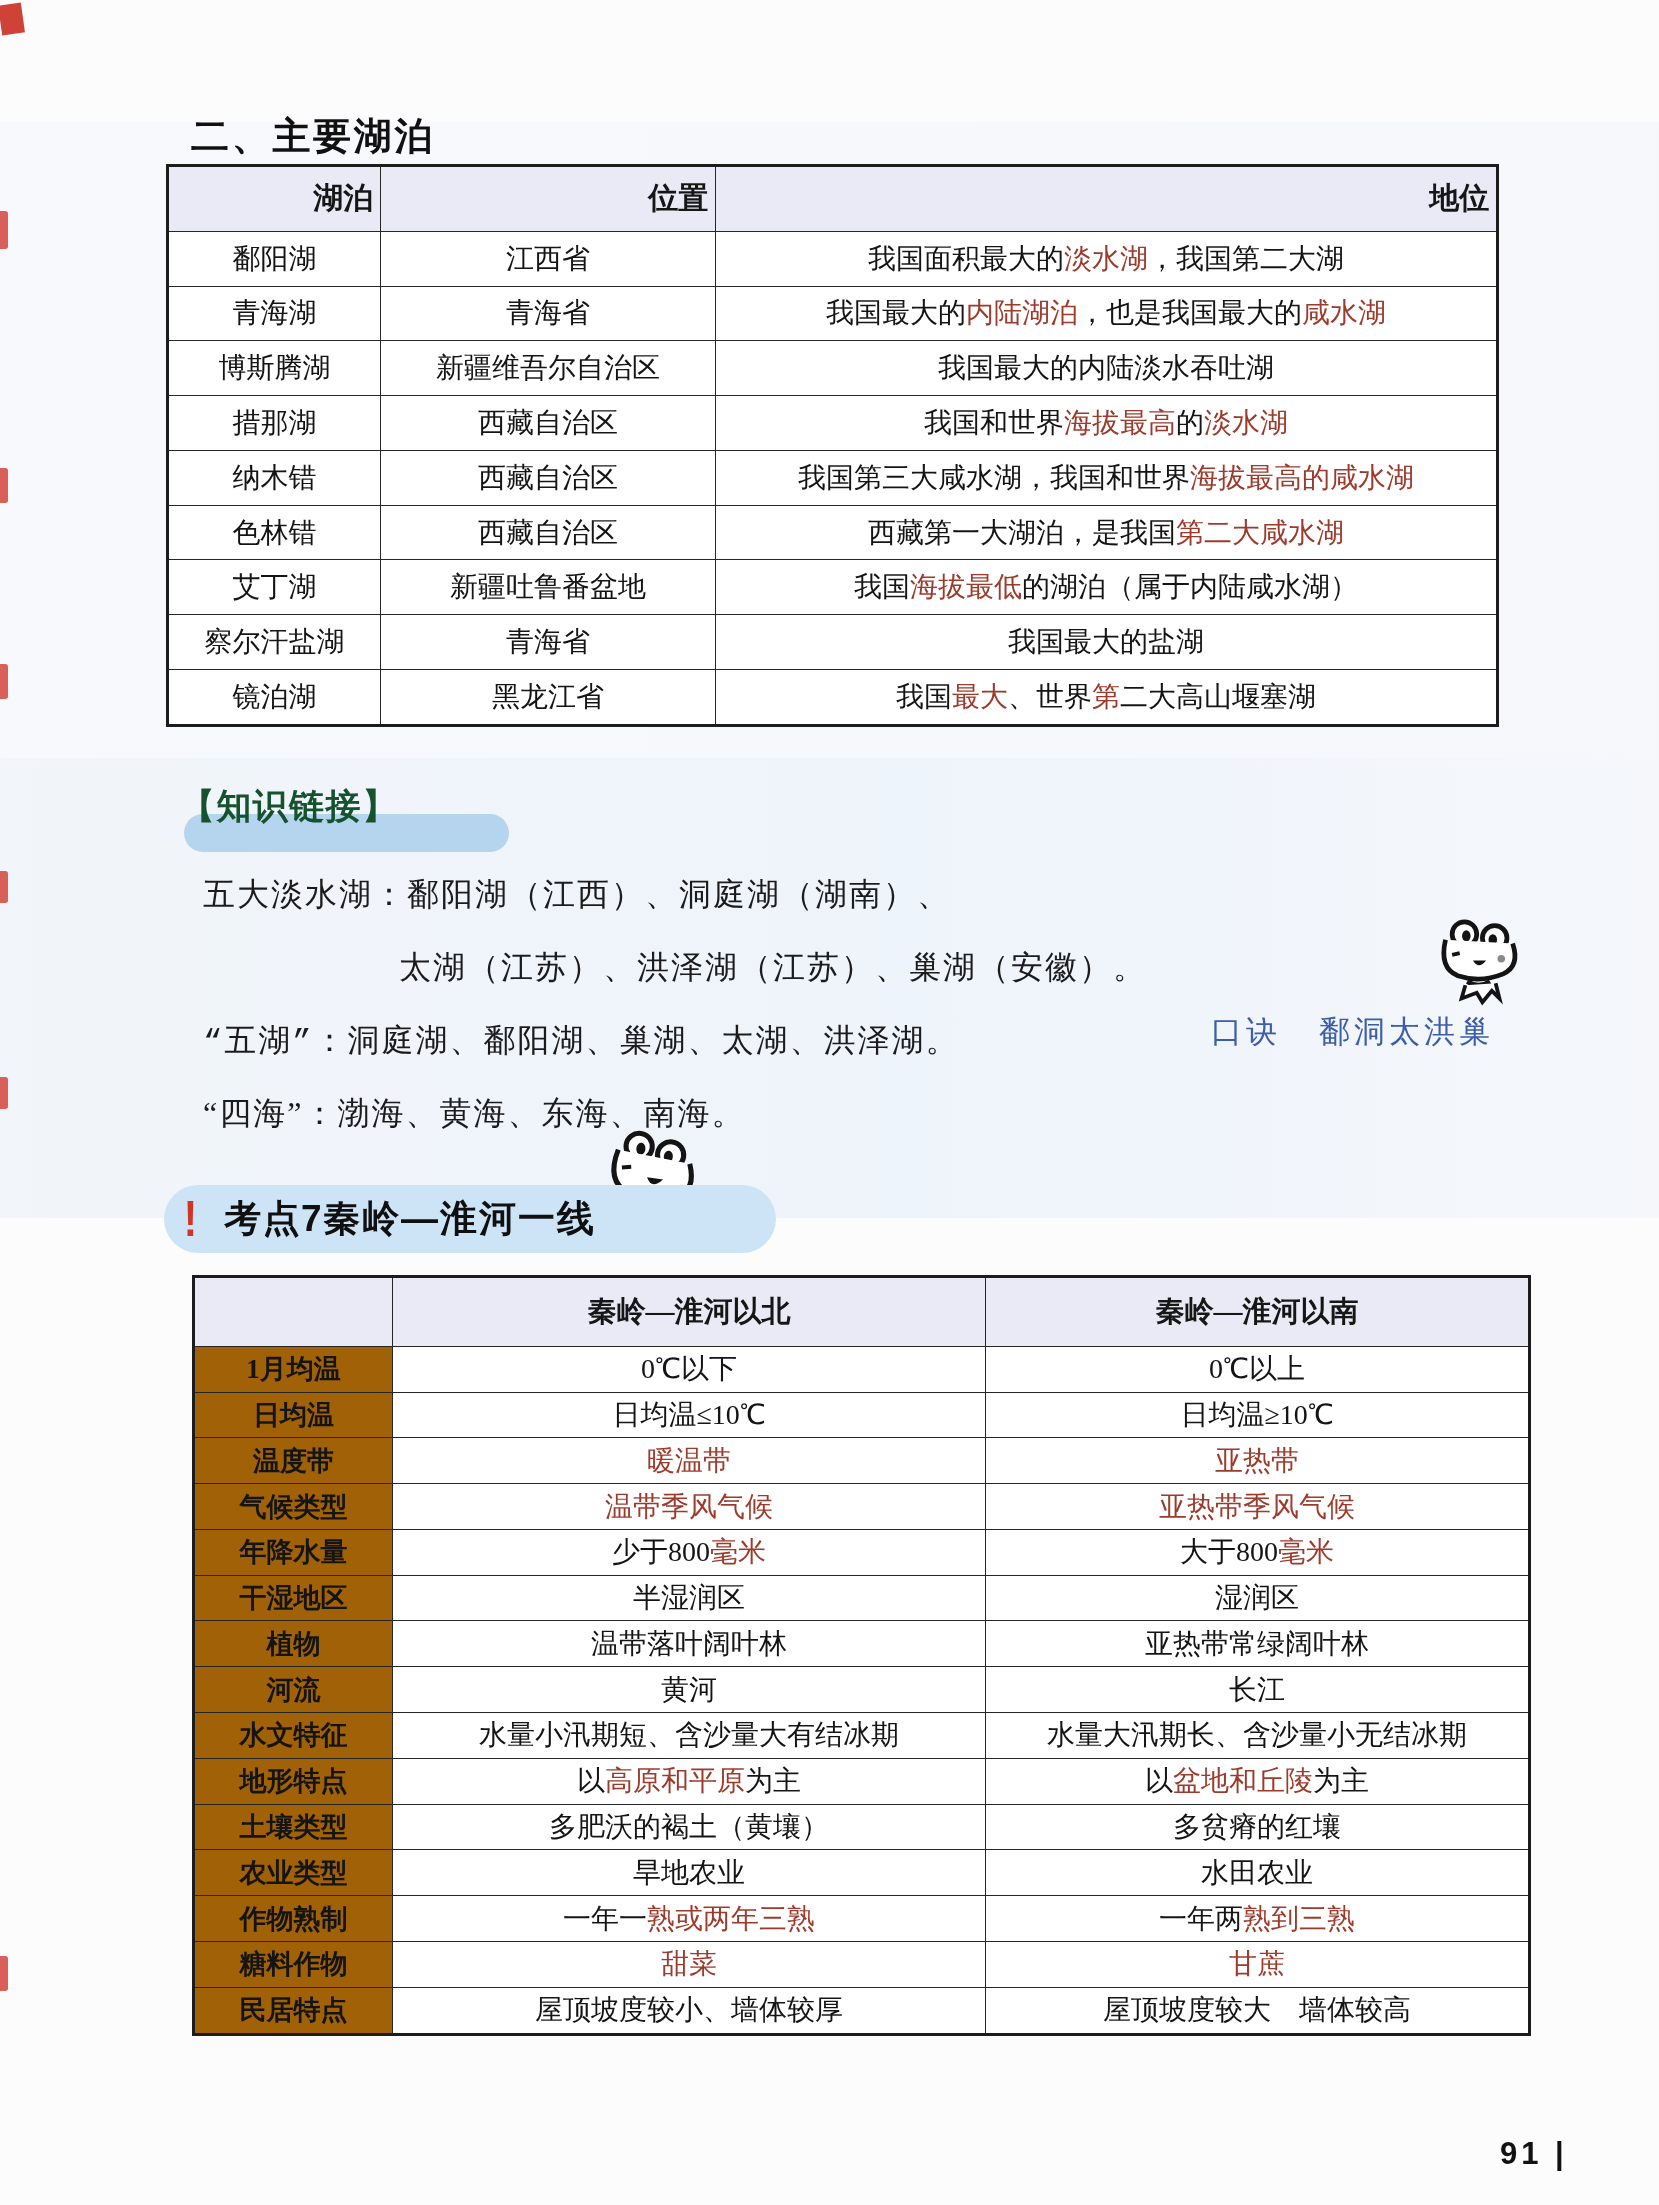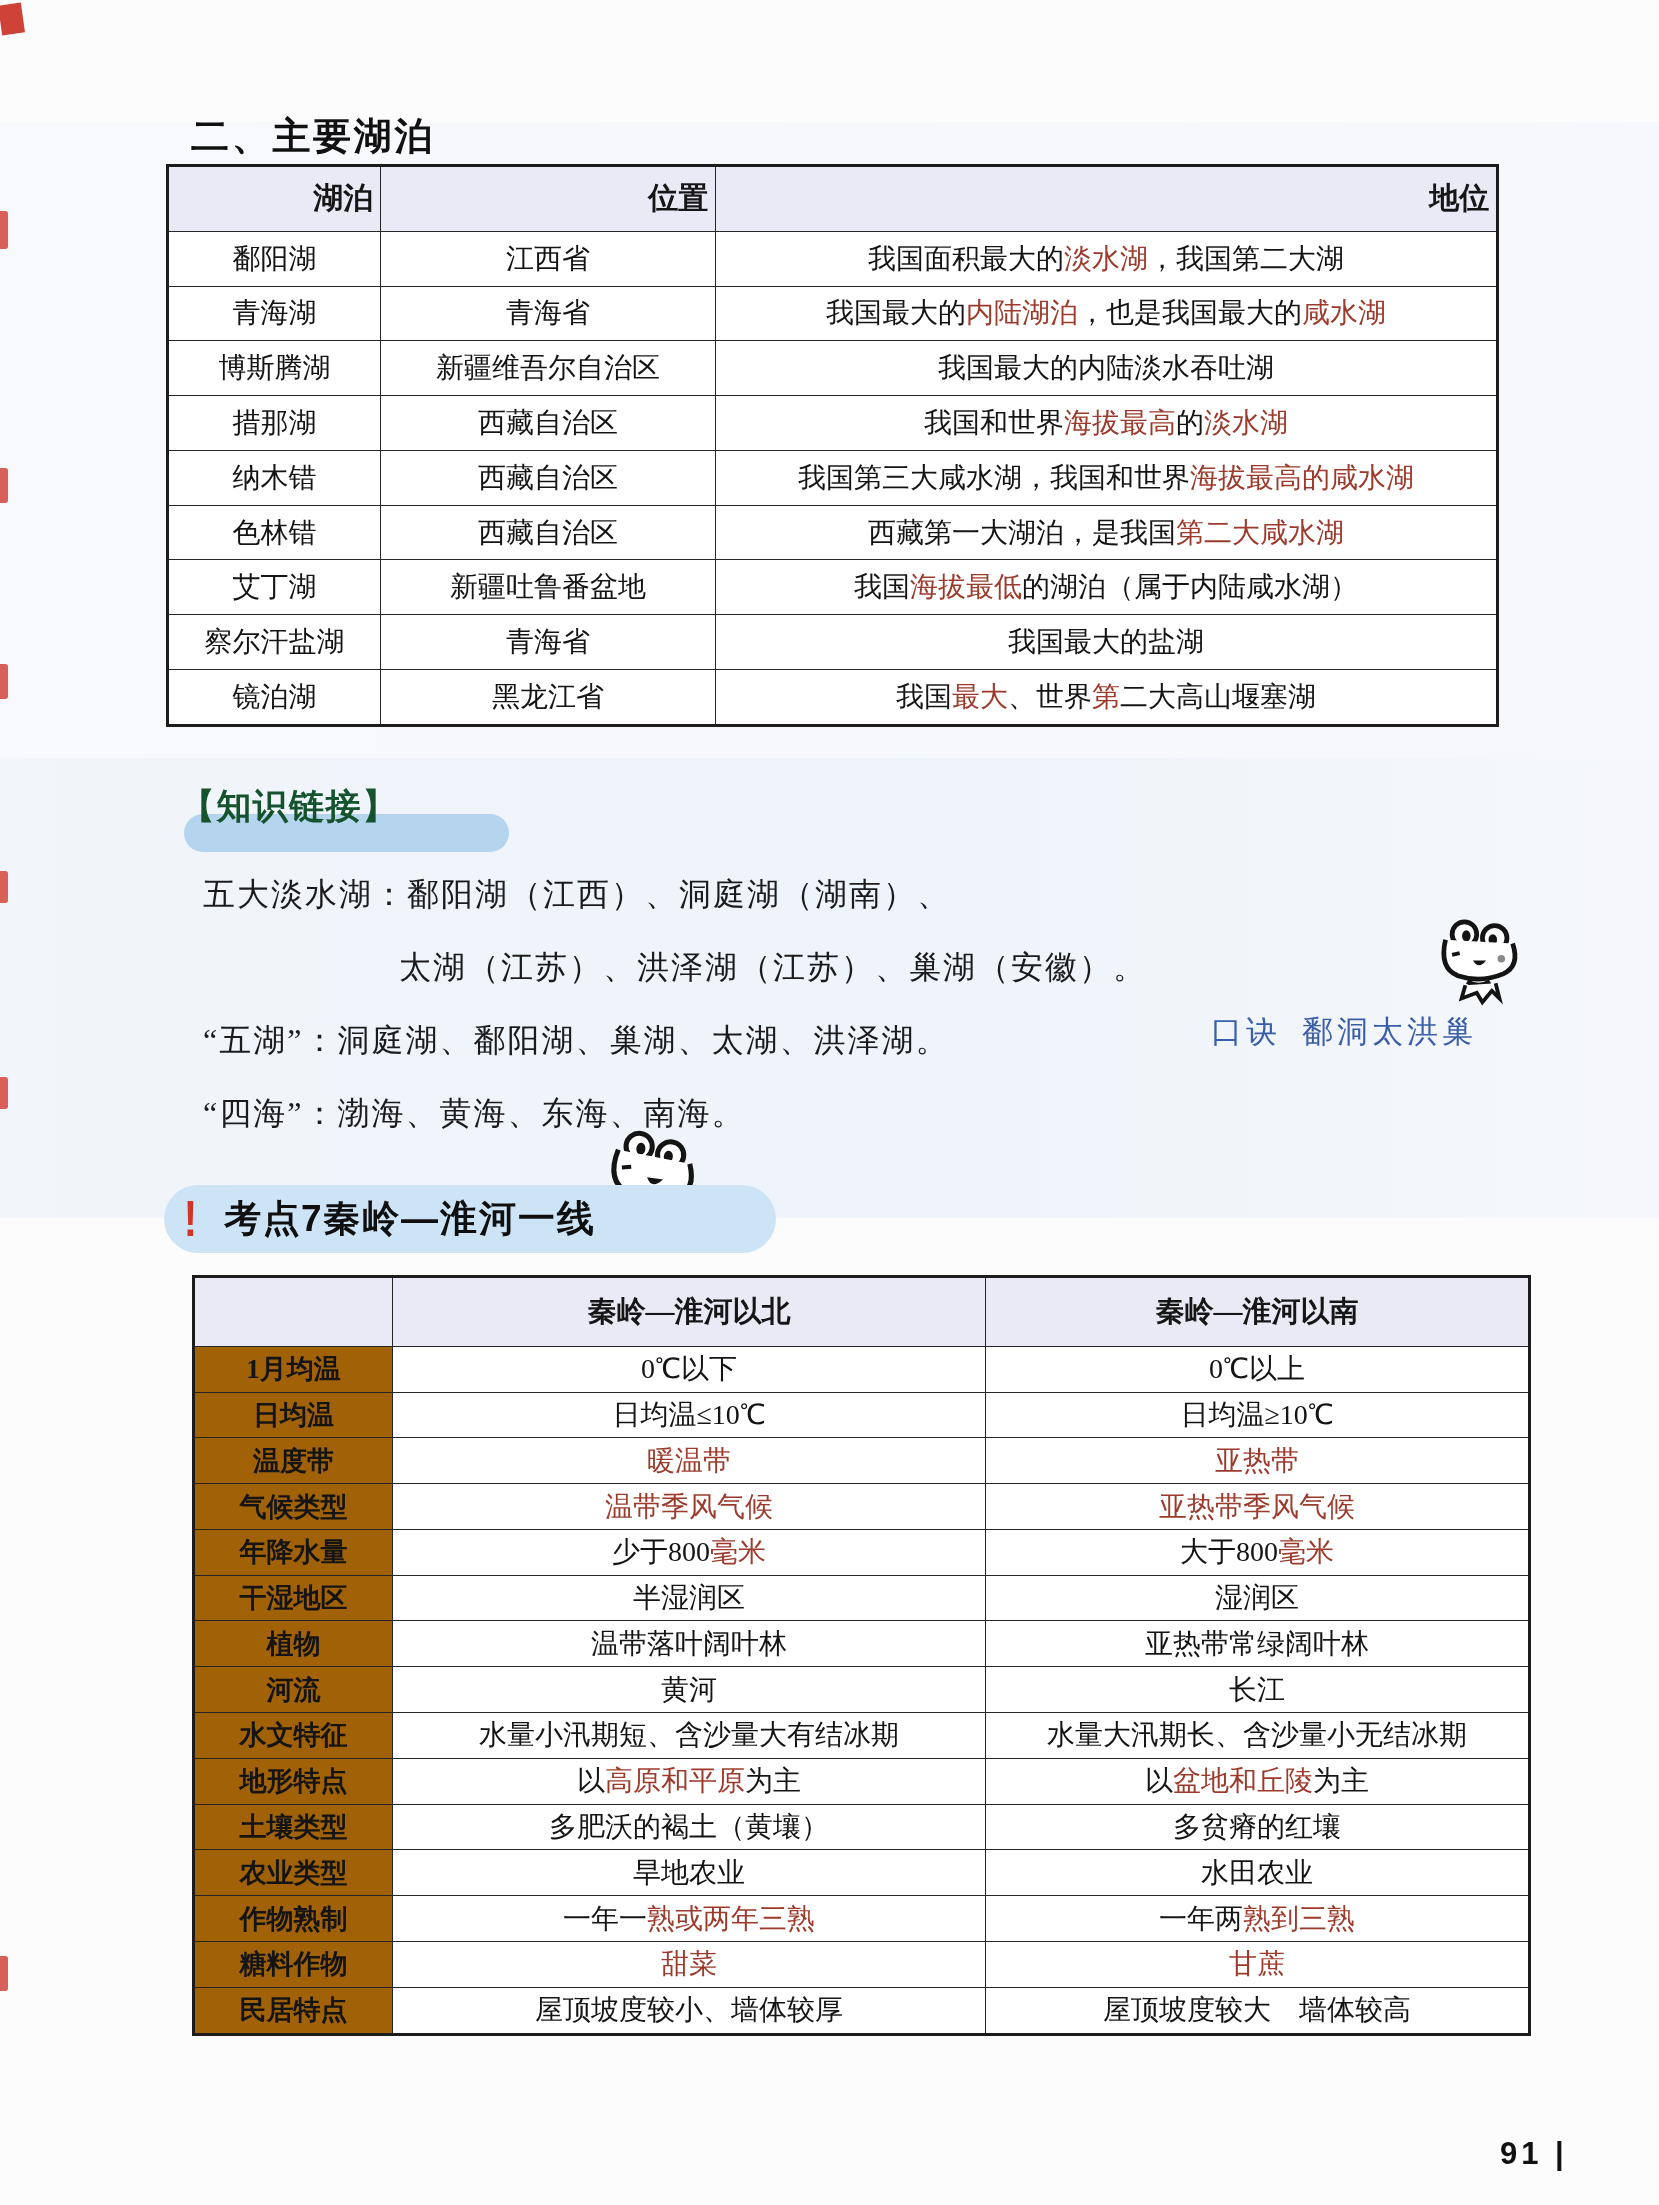--- a/index.html
+++ b/index.html
@@ -47,21 +47,21 @@
     position:absolute;left:4px;top:31px;width:325px;height:38px;
     background:#b5d4ee;border-radius:19px;filter:blur(0.7px);
   }
   .kl-badge{
     position:relative;font-size:35px;font-weight:bold;color:#14532d;letter-spacing:1.4px;
   }
   .kl-line{position:absolute;font-size:32px;letter-spacing:2px;color:#1b1b1d;}
   .kl-mnemonic{
     position:absolute;left:1211px;top:1011px;
     font-size:31px;color:#3b5ea9;letter-spacing:4px;
-    display:flex;gap:21px;font-family:"Liberation Serif",serif;
+    display:flex;gap:38px;font-family:"Liberation Serif",serif;
   }
   .frog{position:absolute;}
 
   
   .kd-pill{
     position:absolute;left:164px;top:1185px;width:612px;height:68px;
     background:#cde4f7;border-radius:35px;
     display:flex;align-items:center;
   }
   .kd-mark{
@@ -159,21 +159,21 @@
     </tbody>
 </table>
 
 <div class="kl-badge-wrap">
   <div class="kl-badge-bg"></div>
   <div class="kl-badge">【知识链接】</div>
 </div>
 
 <div class="kl-line hand" style="left:203px;top:873px;">五大淡水湖：鄱阳湖（江西）、洞庭湖（湖南）、</div>
 <div class="kl-line hand" style="left:399px;top:946px;">太湖（江苏）、洪泽湖（江苏）、巢湖（安徽）。</div>
-<div class="kl-line hand" style="left:203px;top:1019px;">“五湖”：洞庭湖、鄱阳湖、巢湖、太湖、洪泽湖。</div>
+<div class="kl-line hand" style="left:203px;top:1019px;font-family:Liberation Mono, monospace;">“五湖”：洞庭湖、鄱阳湖、巢湖、太湖、洪泽湖。</div>
 <div class="kl-line hand" style="left:203px;top:1092px;">“四海”：渤海、黄海、东海、南海。</div>
 
 <div class="kl-mnemonic">
   <span>口诀</span>
   <span>鄱洞太洪巢</span>
 </div>
 
 <svg class="frog" style="left:1433px;top:919px;width:95px;height:87px;" viewBox="0 0 100 92">
   <circle cx="33" cy="16" r="13" fill="#fff" stroke="#141414" stroke-width="5"></circle>
   <circle cx="65" cy="20" r="13" fill="#fff" stroke="#141414" stroke-width="5"></circle>

